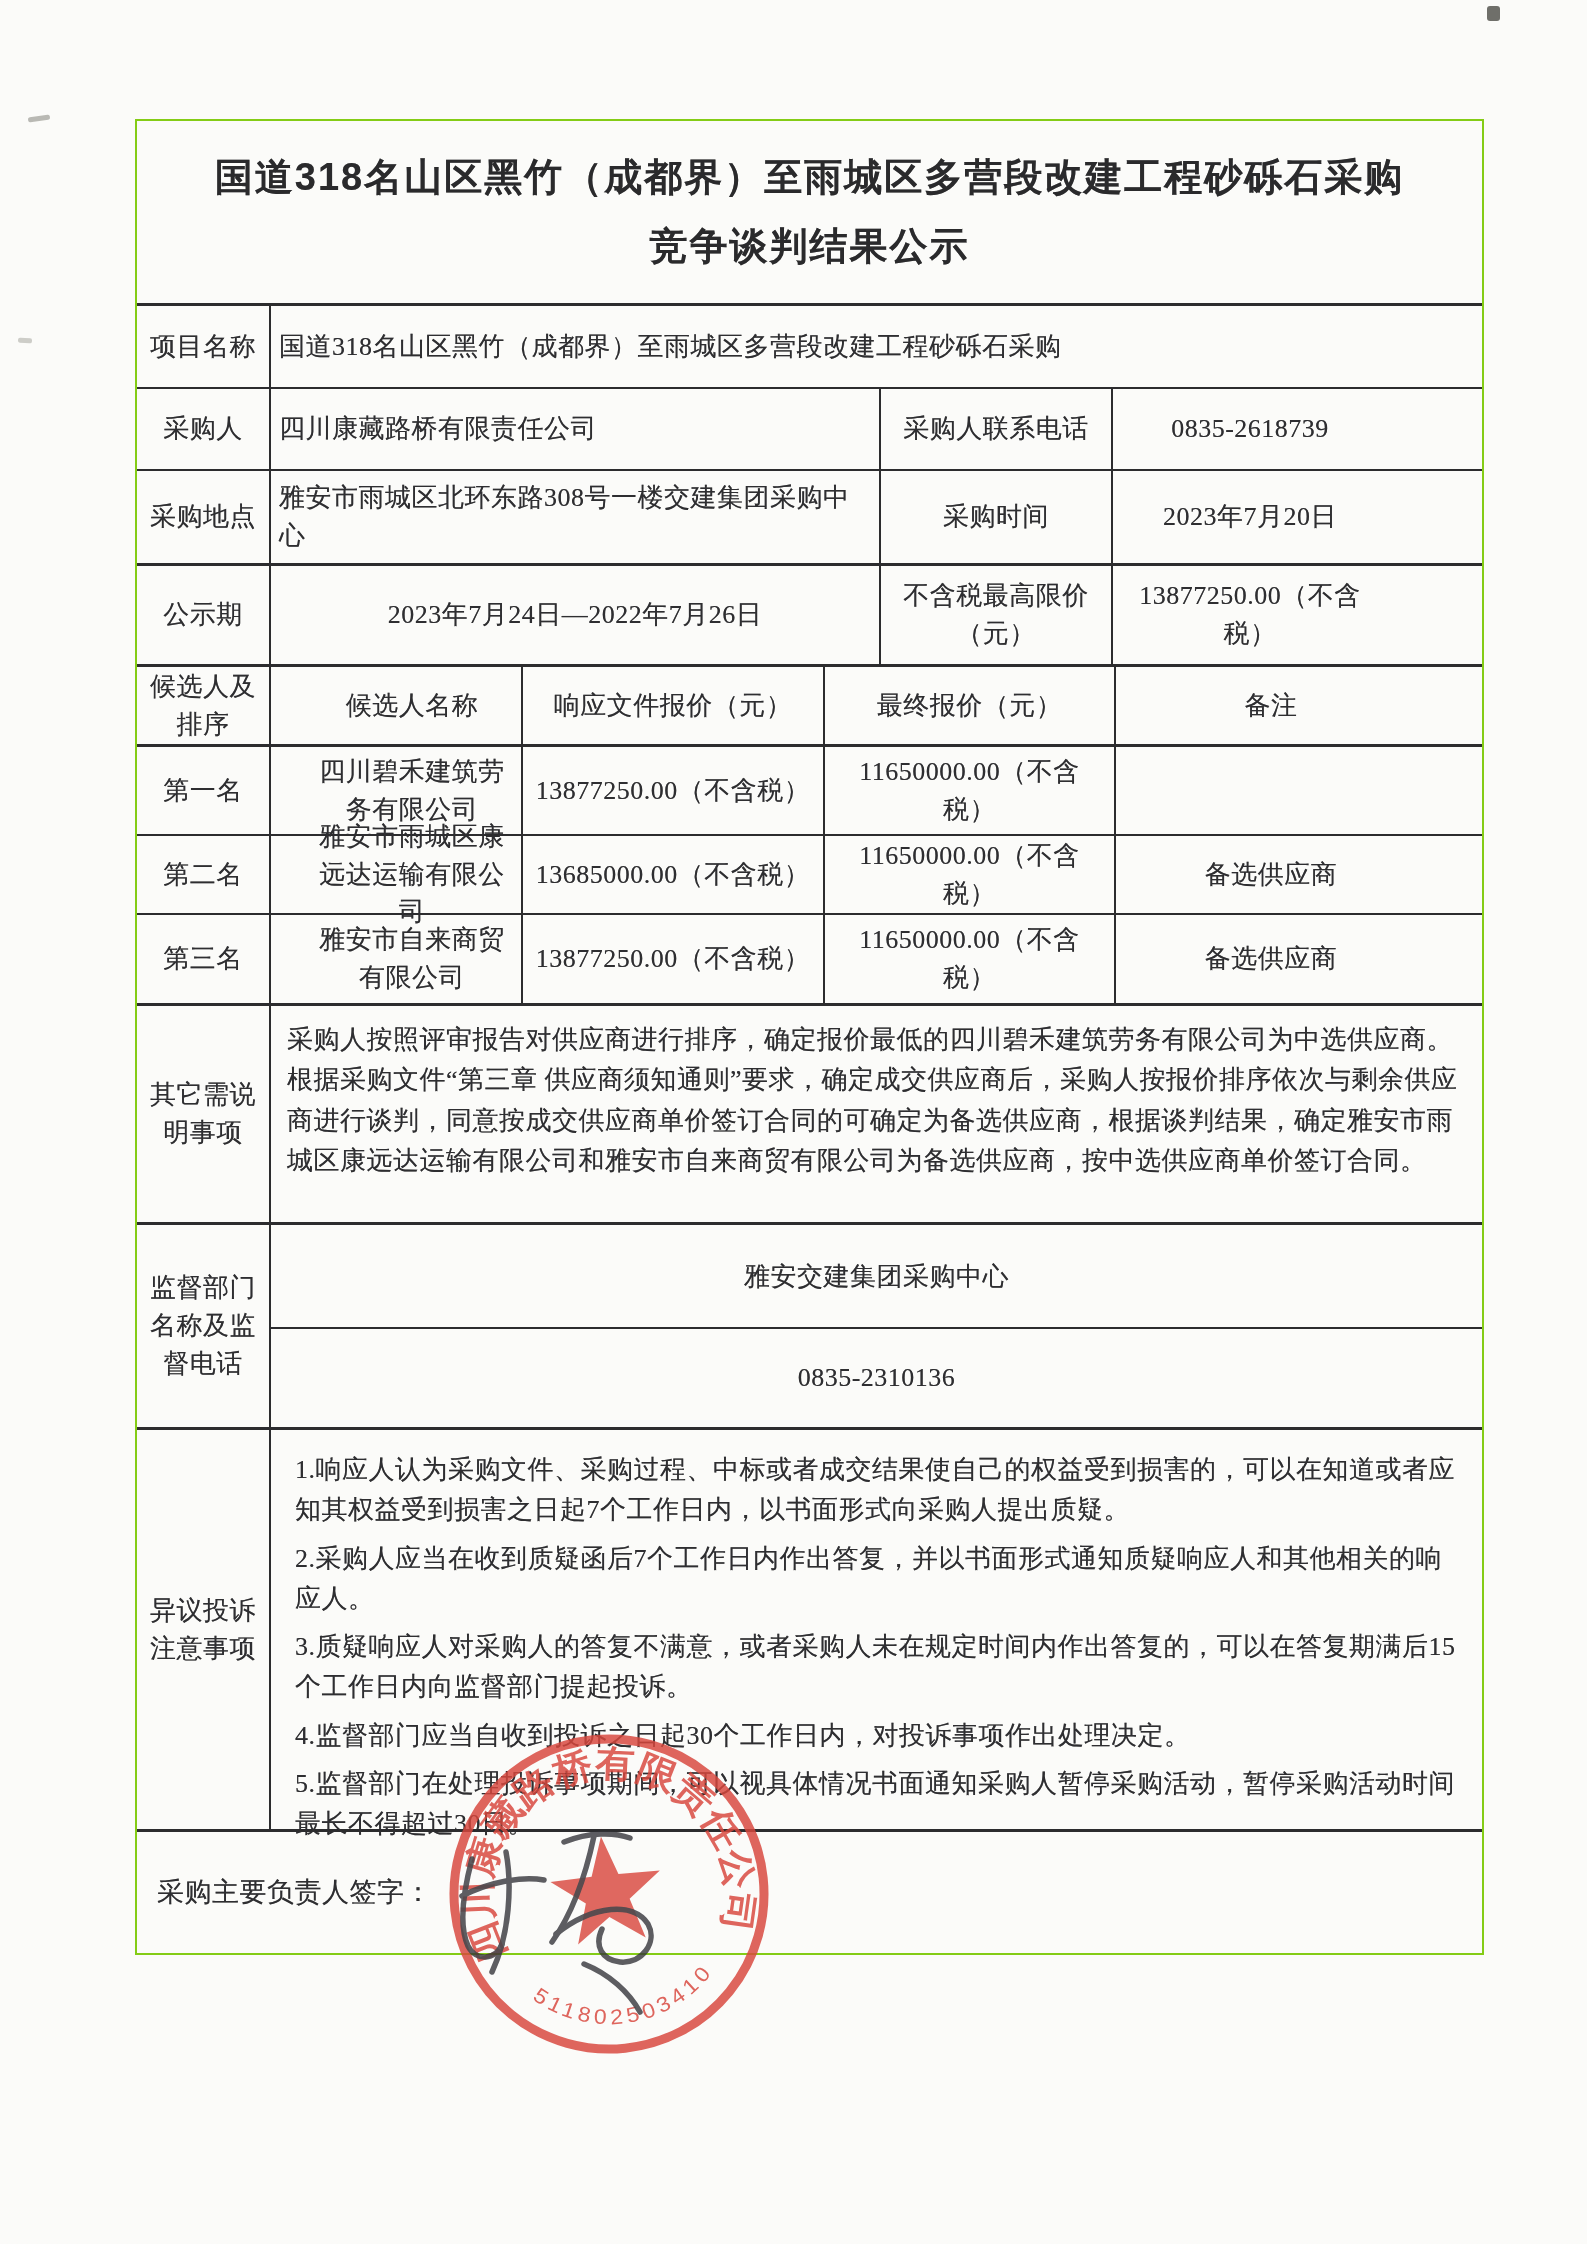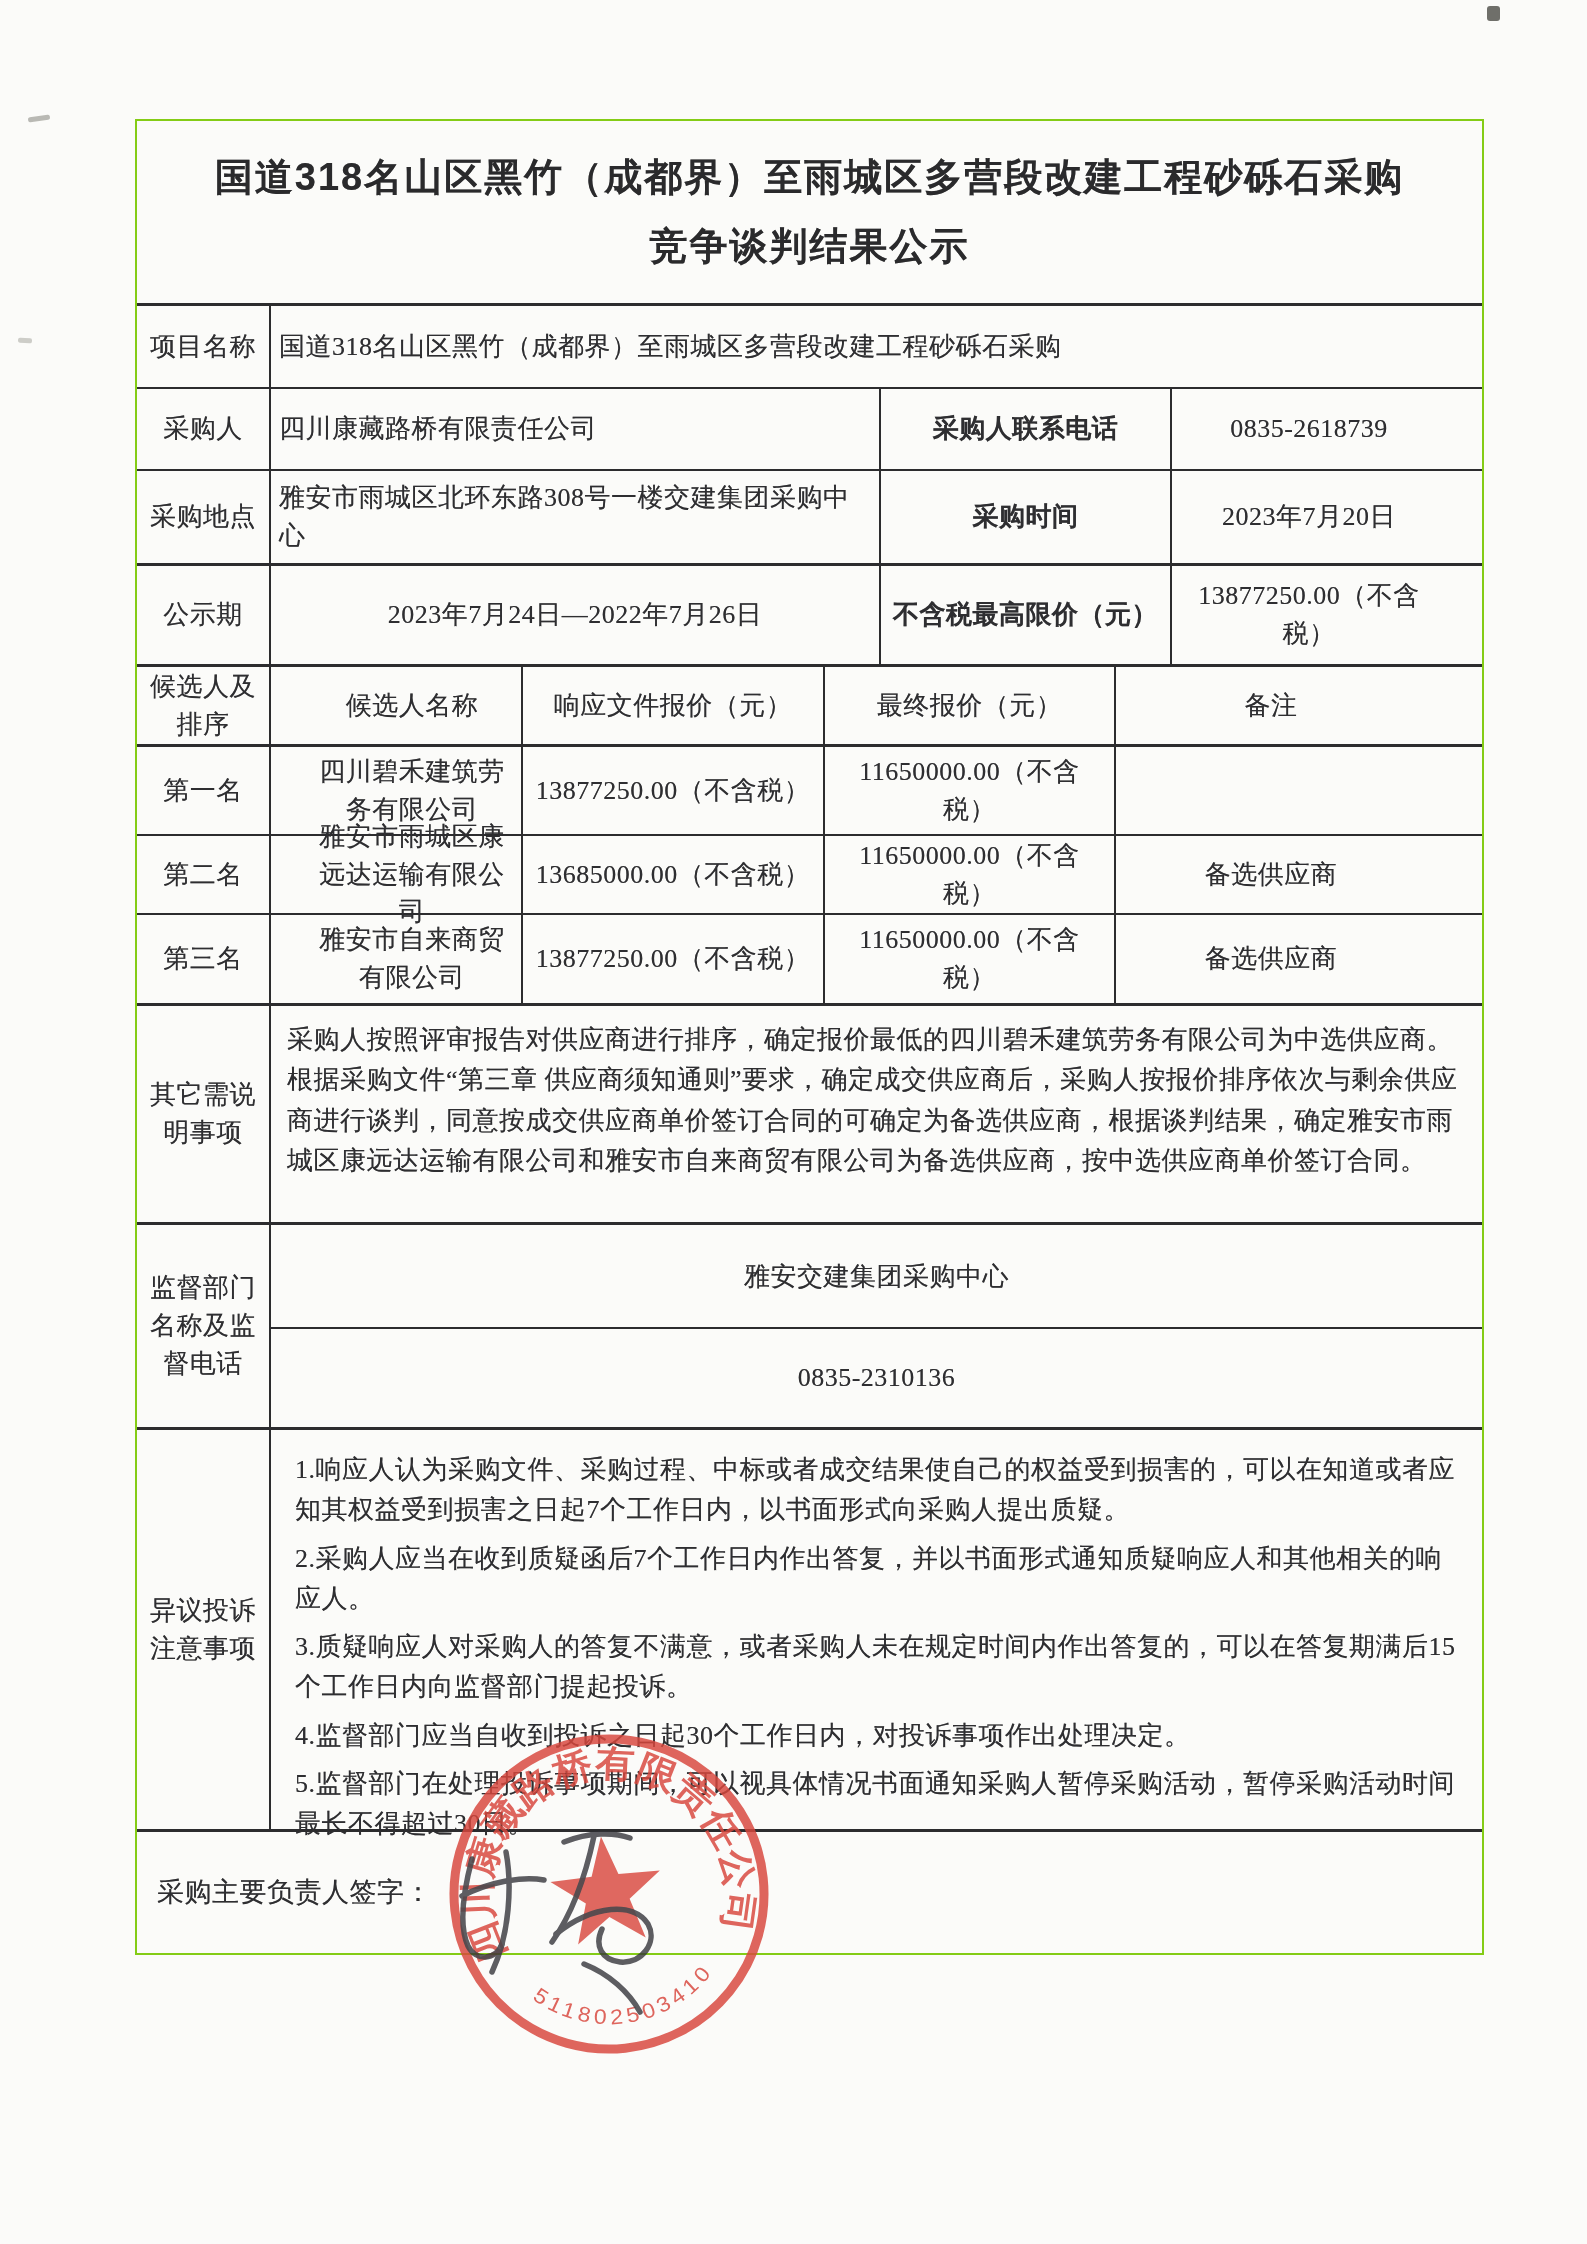--- a/index.html
+++ b/index.html
@@ -34,21 +34,21 @@
     text-shadow:0 0 .5px rgba(45,45,48,.55);
   }
   .c:first-child{border-left:none;}
   .c.left{justify-content:flex-start;text-align:left;}
   .w-label{width:132px;}
   .w-name{width:252px;padding-left:40px;}
   .w-bid{width:302px;}
   .w-final{width:291px;}
   .w-note{width:312px;}
   .w-val23{width:610px;}
-  .w-sub{width:291px;font-weight:bold;}
+  .w-sub{width:232px;}
   .w-subval{width:276px;}
   .w-full{width:1345px;}
   .w-span4{width:1213px;}
   .title-cell{
     flex-direction:column;gap:14px;
     font-family:"Liberation Sans", sans-serif;
     font-weight:bold;font-size:38px;letter-spacing:2px;
     color:#2a2a2c;
   }
   .para{

